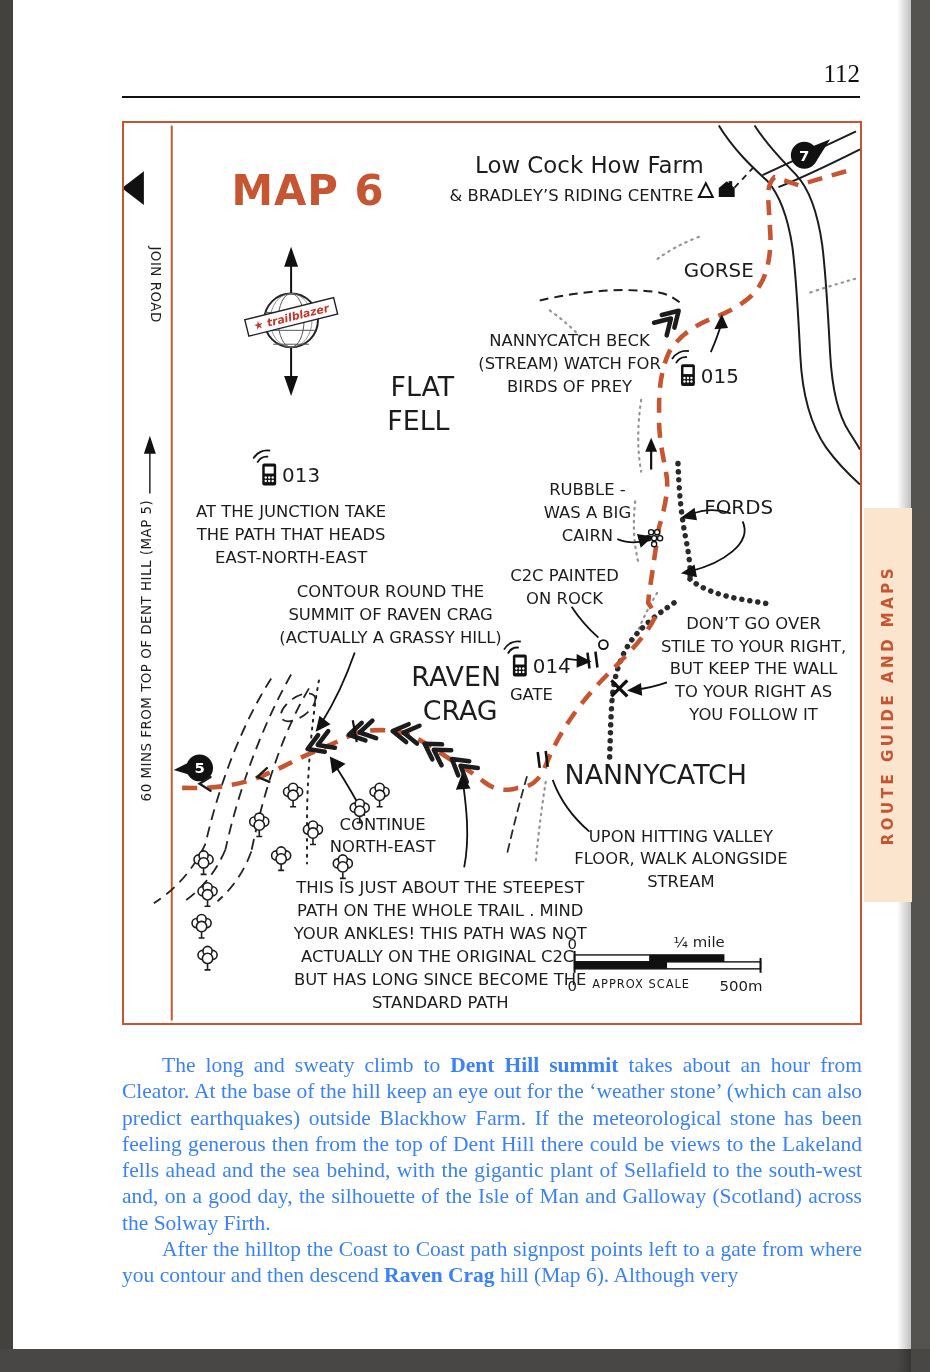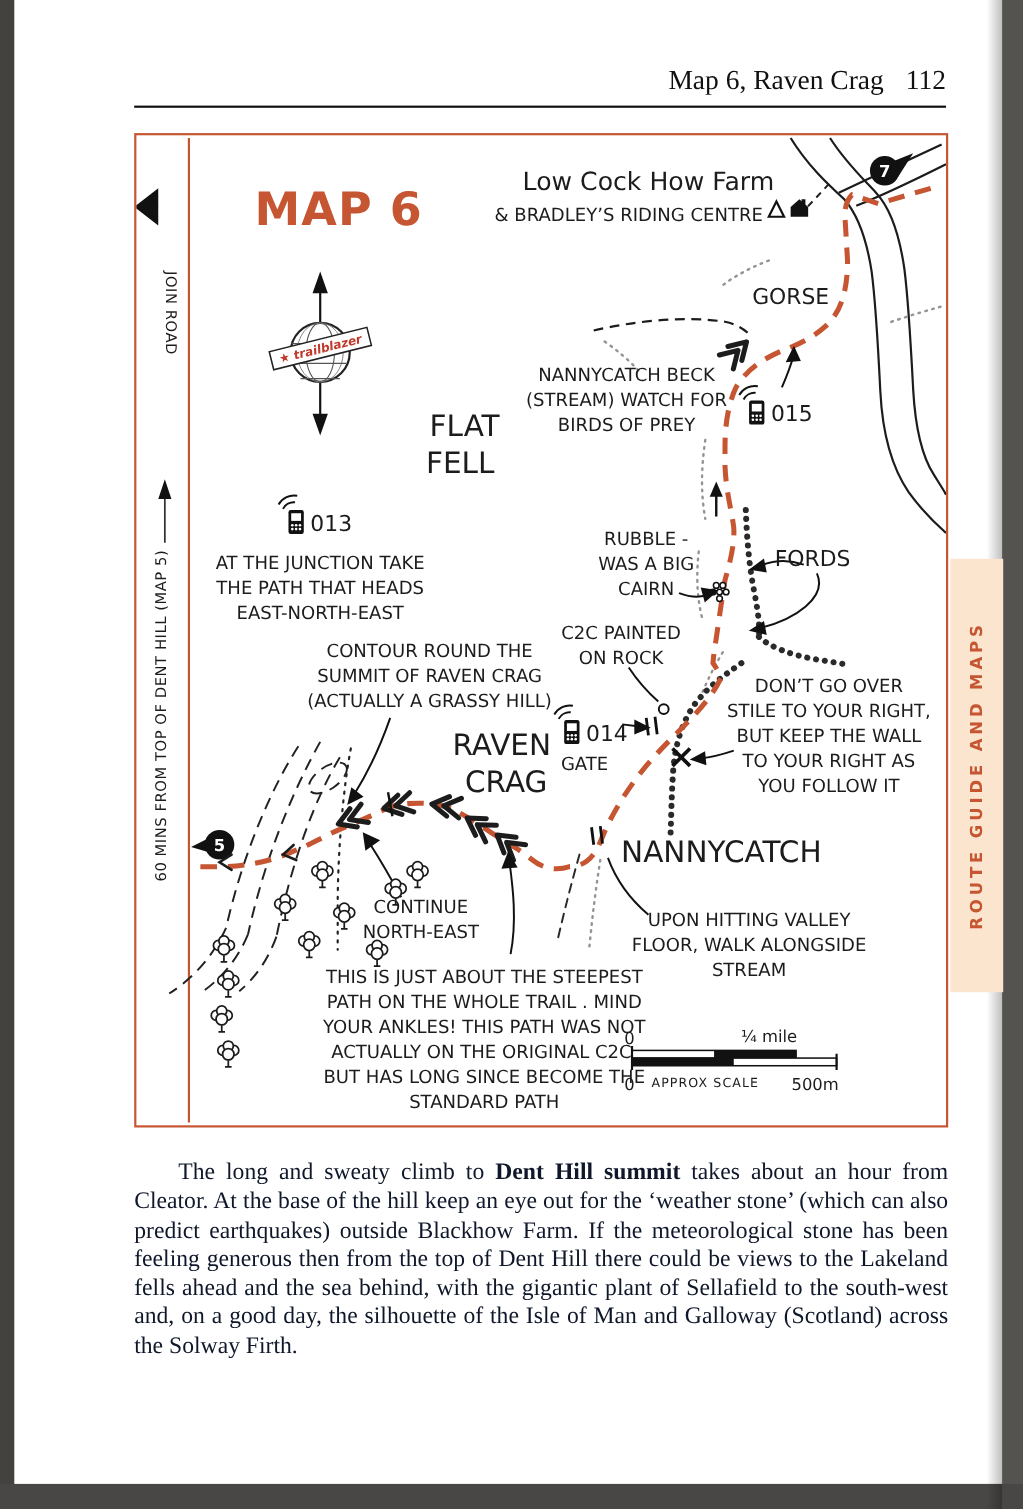--- a/index.html
+++ b/index.html
@@ -28,33 +28,32 @@
   .scale-small{font-size:11.5px;letter-spacing:1px;}
   .brand{font-size:11px;font-weight:bold;fill:#c0392b;font-style:italic;}
   .marker-num{font-size:15px;font-weight:bold;fill:#fff;}
   
   .side-tab{position:absolute;left:864px;top:508px;width:48px;height:394px;background:#fbe5cf;}
   .side-tab span{position:absolute;left:50%;top:50%;transform:translate(-50%,-50%) rotate(-90deg);
       white-space:nowrap;font-family:"DejaVu Sans",sans-serif;font-weight:bold;
       font-size:15px;letter-spacing:3.5px;color:#c65532;}
   
   .bodytext{position:absolute;left:122px;top:1052px;width:740px;font-size:21.5px;
-      line-height:26.3px;color:#0f172a;text-align:justify;}
+      line-height:26.3px;color:#3b82f6;text-align:justify;}
   .bodytext p{margin:0;text-indent:40px;}
 </style>
 </head>
 <body>
 
 <div class="edge edge-left"></div>
 <div class="edge edge-right"></div>
 <div class="edge edge-bottom"></div>
 <div class="page-curve"></div>
 
 <div class="header">
-  <span>Map 6, Raven Crag</span>
   <span>112</span>
 </div>
 <div class="header-rule"></div>
 
 <div class="map-frame">
 <svg viewBox="0 0 740 900" width="736" height="900">
   <defs>
     <g id="gps">
       <path d="M-12,-13 A11,11 0 0 1 -1,-19" fill="none" stroke="#111" stroke-width="1.8"></path>
       <path d="M-16,-17 A16,16 0 0 1 1,-25" fill="none" stroke="#111" stroke-width="1.8"></path>
@@ -334,13 +333,14 @@
   </g>
 </svg>
 </div>
 
 <div class="side-tab">
   <span>ROUTE GUIDE AND MAPS</span>
 </div>
 
 <div class="bodytext">
   <p><span>The long and sweaty climb to </span><b>Dent Hill summit</b><span> takes about an hour from Cleator. At the base of the hill keep an eye out for the ‘weather stone’ (which can also predict earthquakes) outside Blackhow Farm. If the meteorological stone has been feeling generous then from the top of Dent Hill there could be views to the Lakeland fells ahead and the sea behind, with the gigantic plant of Sellafield to the south-west and, on a good day, the silhouette of the Isle of Man and Galloway (Scotland) across the Solway Firth.</span></p>
+  <p><span>After the hilltop the Coast to Coast path signpost points left to a gate from where you contour and then descend </span><b>Raven Crag</b><span> hill (Map 6). Although very</span></p>
 </div>
 
 </body></html>

